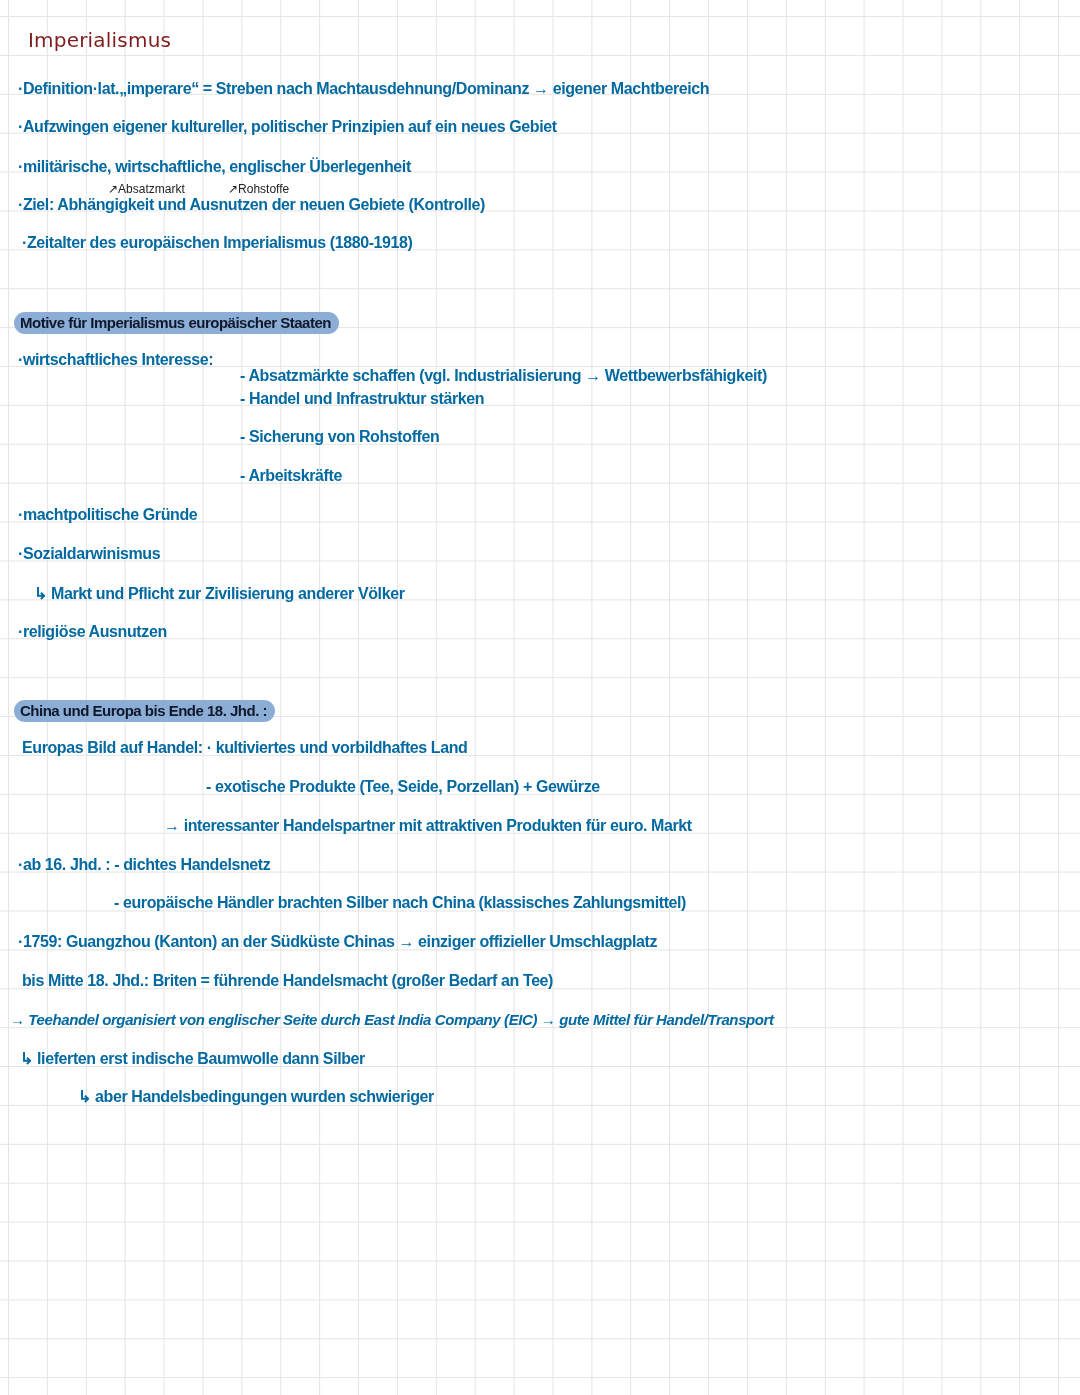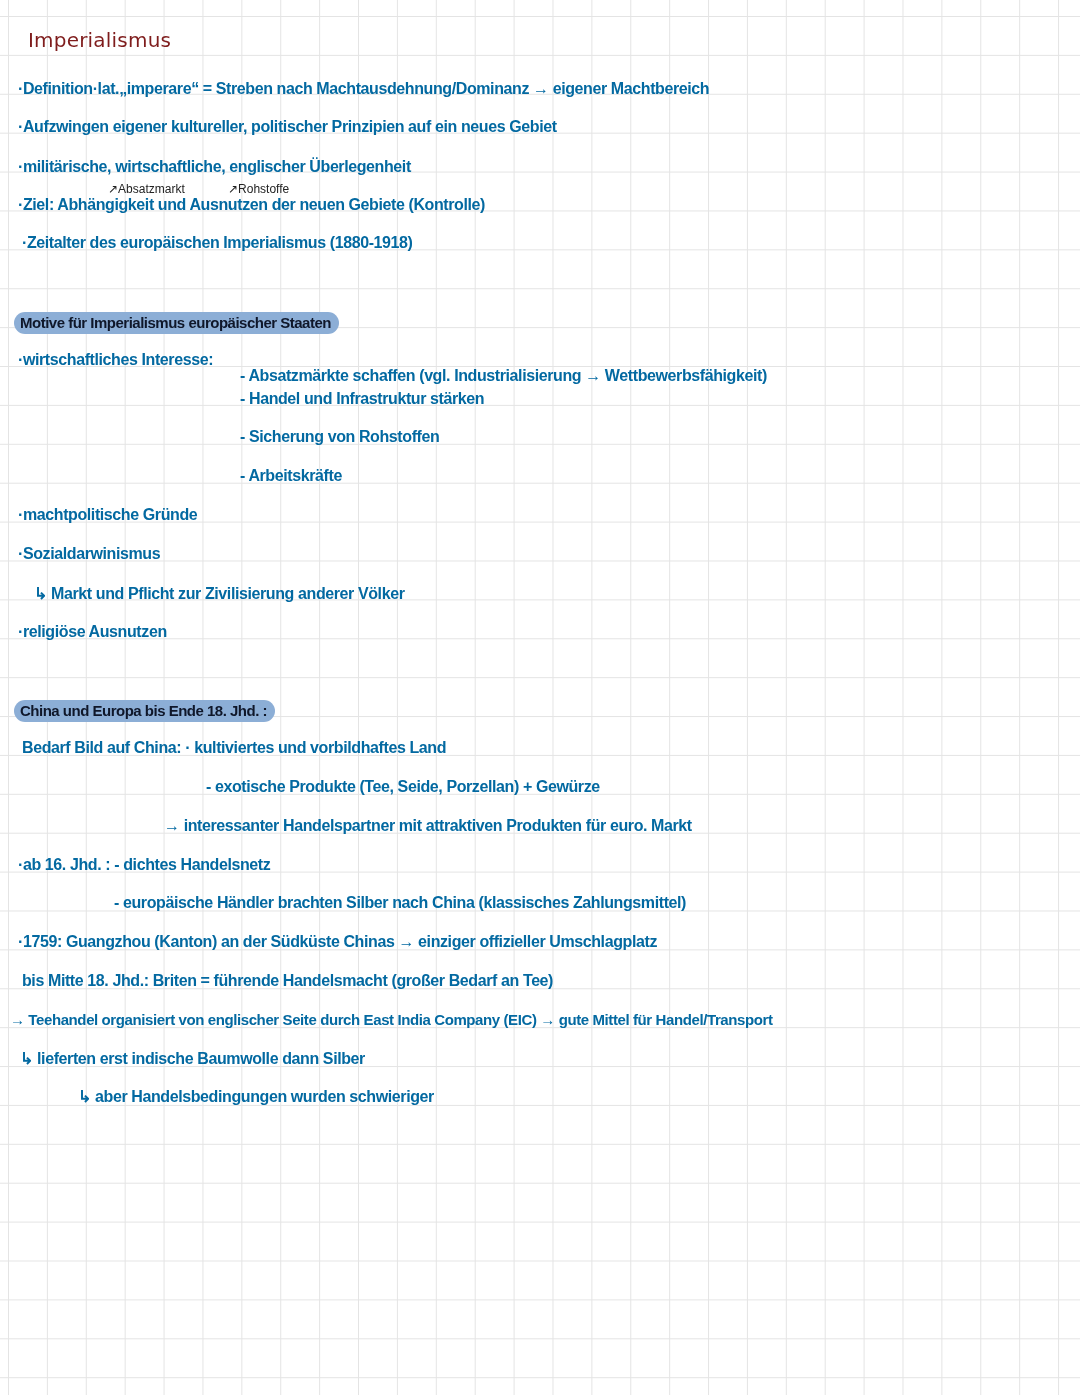--- a/index.html
+++ b/index.html
@@ -32,21 +32,21 @@
     }
     .line {
       position: absolute;
       font-family: "Liberation Sans", sans-serif;
       font-weight: bold;
       font-size: 16px;
       letter-spacing: -0.4px;
       white-space: nowrap;
       color: #0369a1;
     }
-    .sm { font-size: 15px; }
+    .sm { font-size: 15px; font-style: italic; }
     .tiny {
       position: absolute;
       font-family: "Liberation Sans", sans-serif;
       font-size: 12px;
       color: #222;
       white-space: nowrap;
     }
     .section-heading {
       position: absolute;
       background: #8caed6;
@@ -80,21 +80,21 @@
   <div class="line" style="left:240px; top:367px;">- Absatzmärkte schaffen (vgl. Industrialisierung → Wettbewerbsfähigkeit)</div>
   <div class="line" style="left:240px; top:390px;">- Handel und Infrastruktur stärken</div>
   <div class="line" style="left:240px; top:428px;">- Sicherung von Rohstoffen</div>
   <div class="line" style="left:240px; top:467px;">- Arbeitskräfte</div>
   <div class="line" style="left:18px; top:506px;">·machtpolitische Gründe</div>
   <div class="line" style="left:18px; top:545px;">·Sozialdarwinismus</div>
   <div class="line" style="left:34px; top:584px;">↳ Markt und Pflicht  zur Zivilisierung anderer Völker</div>
   <div class="line" style="left:18px; top:623px;">·religiöse Ausnutzen</div>
 
   <div class="section-heading" style="left:14px; top:700px;">China und Europa bis Ende 18. Jhd. :</div>
-  <div class="line" style="left:22px; top:739px;">Bedarf Bild auf China: · kultiviertes und vorbildhaftes Land</div>
+  <div class="line" style="left:22px; top:739px;">Europas Bild auf Handel: · kultiviertes und vorbildhaftes Land</div>
   <div class="line" style="left:206px; top:778px;">- exotische Produkte (Tee, Seide, Porzellan)   + Gewürze</div>
   <div class="line" style="left:164px; top:817px;">→ interessanter Handelspartner mit attraktiven Produkten für euro. Markt</div>
   <div class="line" style="left:18px; top:856px;">·ab 16. Jhd. : - dichtes Handelsnetz</div>
   <div class="line" style="left:114px; top:894px;">- europäische Händler brachten Silber nach China (klassisches Zahlungsmittel)</div>
   <div class="line" style="left:18px; top:933px;">·1759: Guangzhou (Kanton) an der Südküste Chinas → einziger offizieller Umschlagplatz</div>
   <div class="line" style="left:22px; top:972px;">bis Mitte 18. Jhd.: Briten = führende Handelsmacht (großer Bedarf an Tee)</div>
   <div class="line sm" style="left:10px; top:1011px;">→ Teehandel organisiert von englischer Seite  durch East India Company (EIC) → gute Mittel für Handel/Transport</div>
   <div class="line" style="left:20px; top:1049px;">↳ lieferten erst indische Baumwolle dann Silber</div>
   <div class="line" style="left:78px; top:1087px;">↳ aber Handelsbedingungen wurden schwieriger</div>
 

